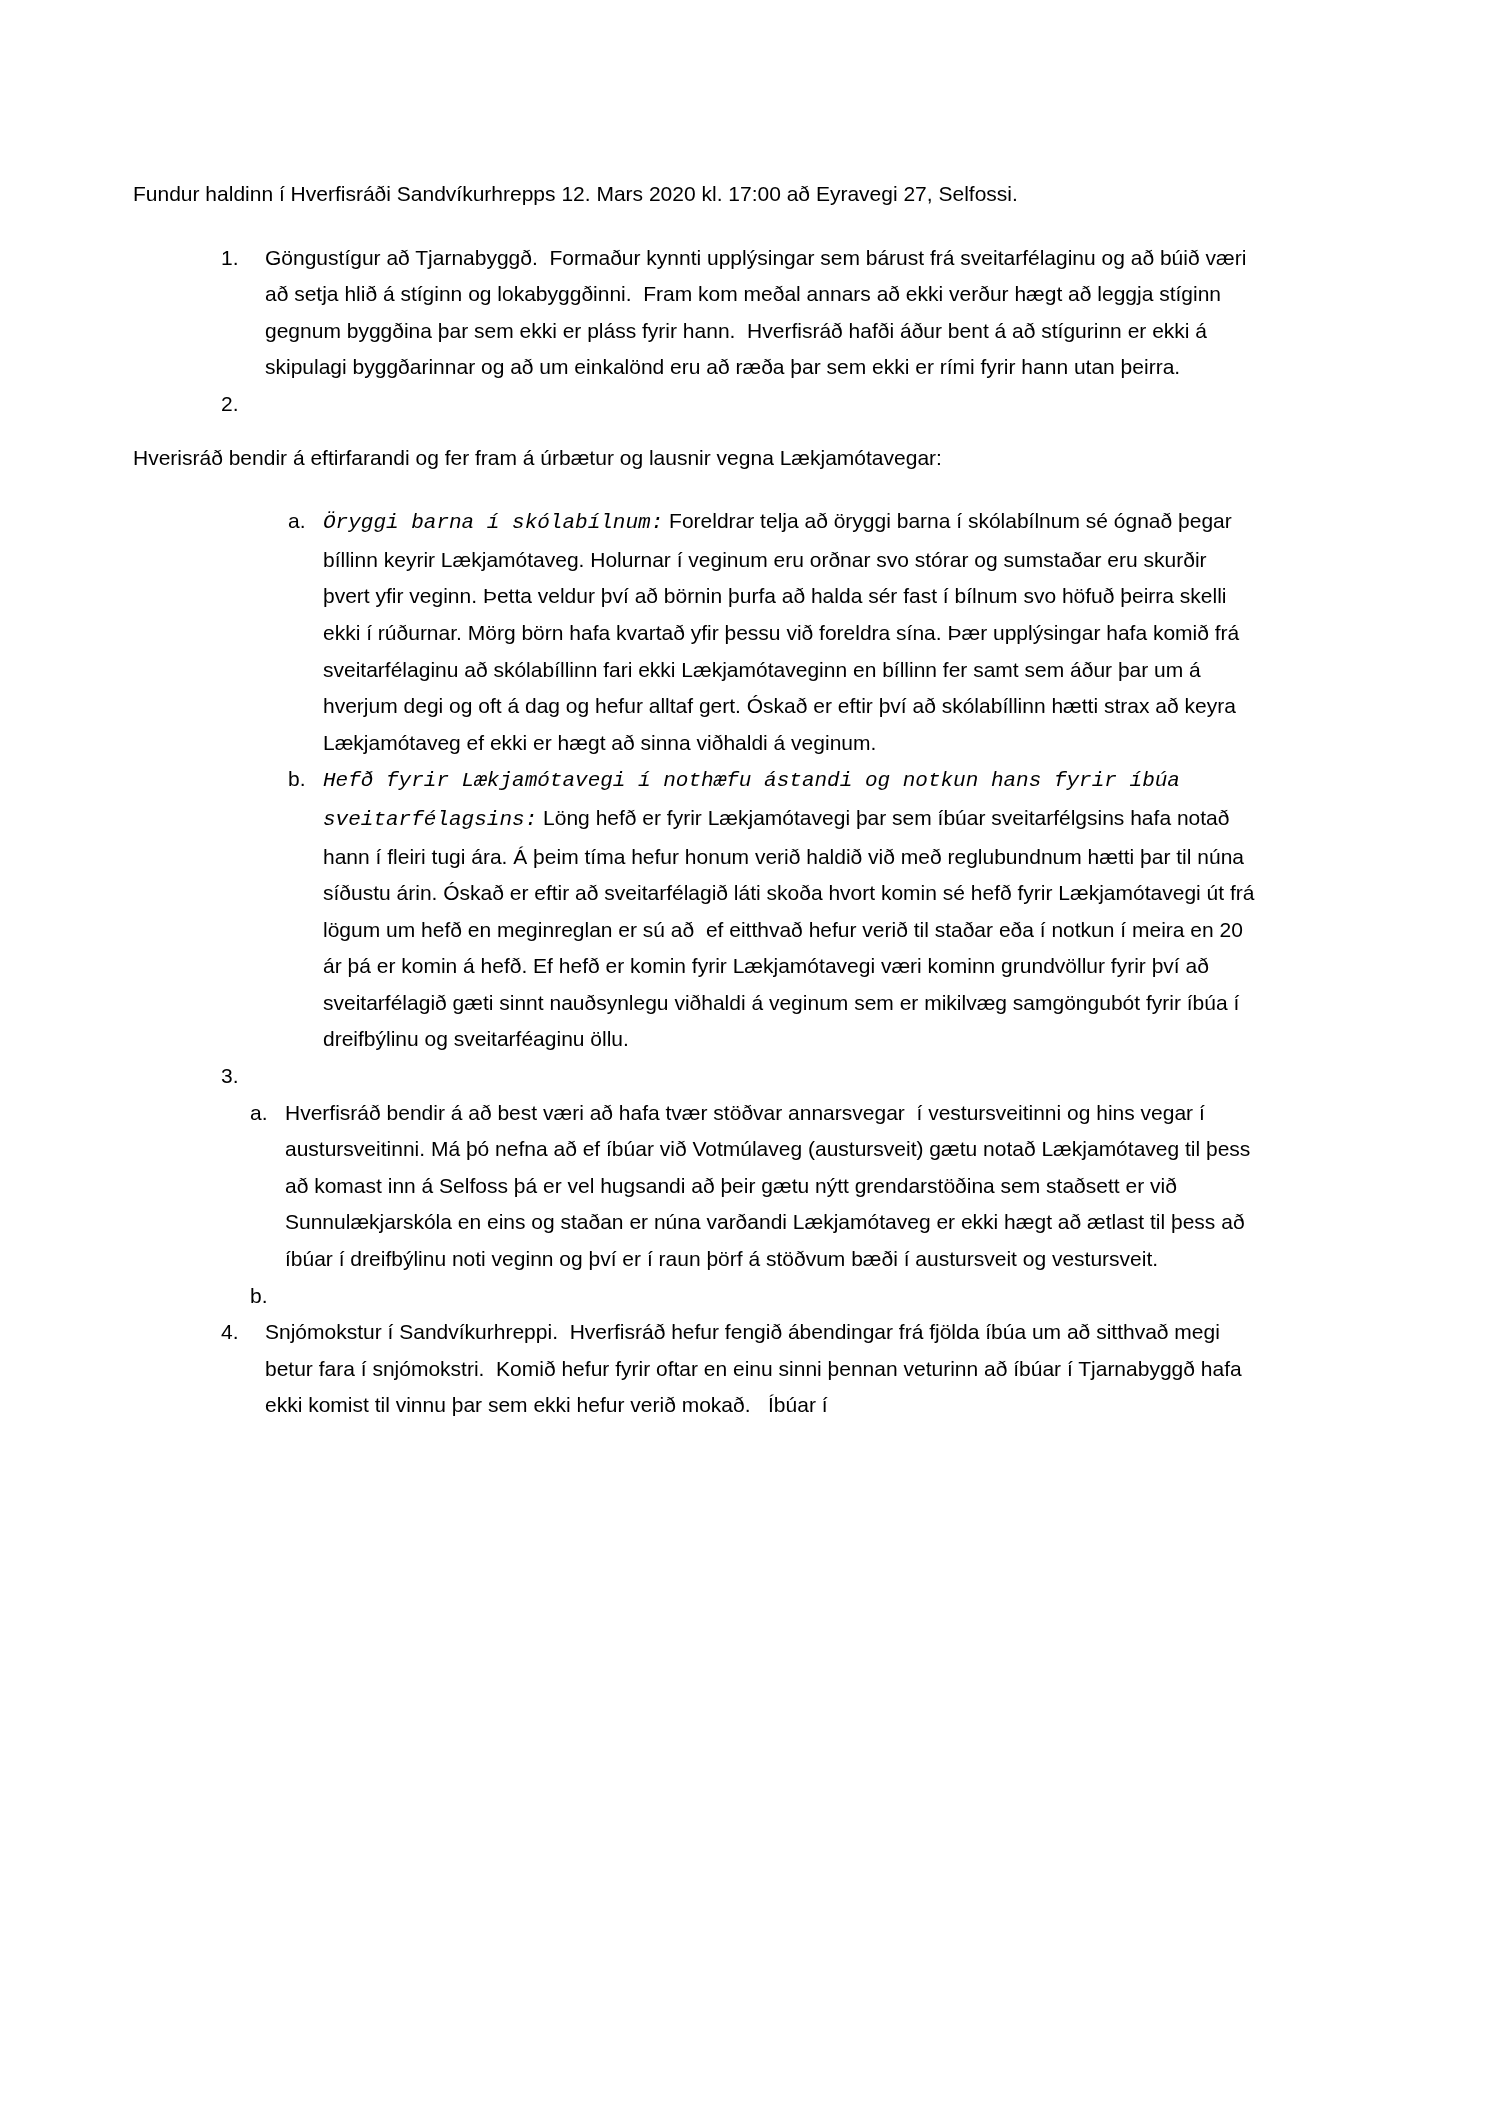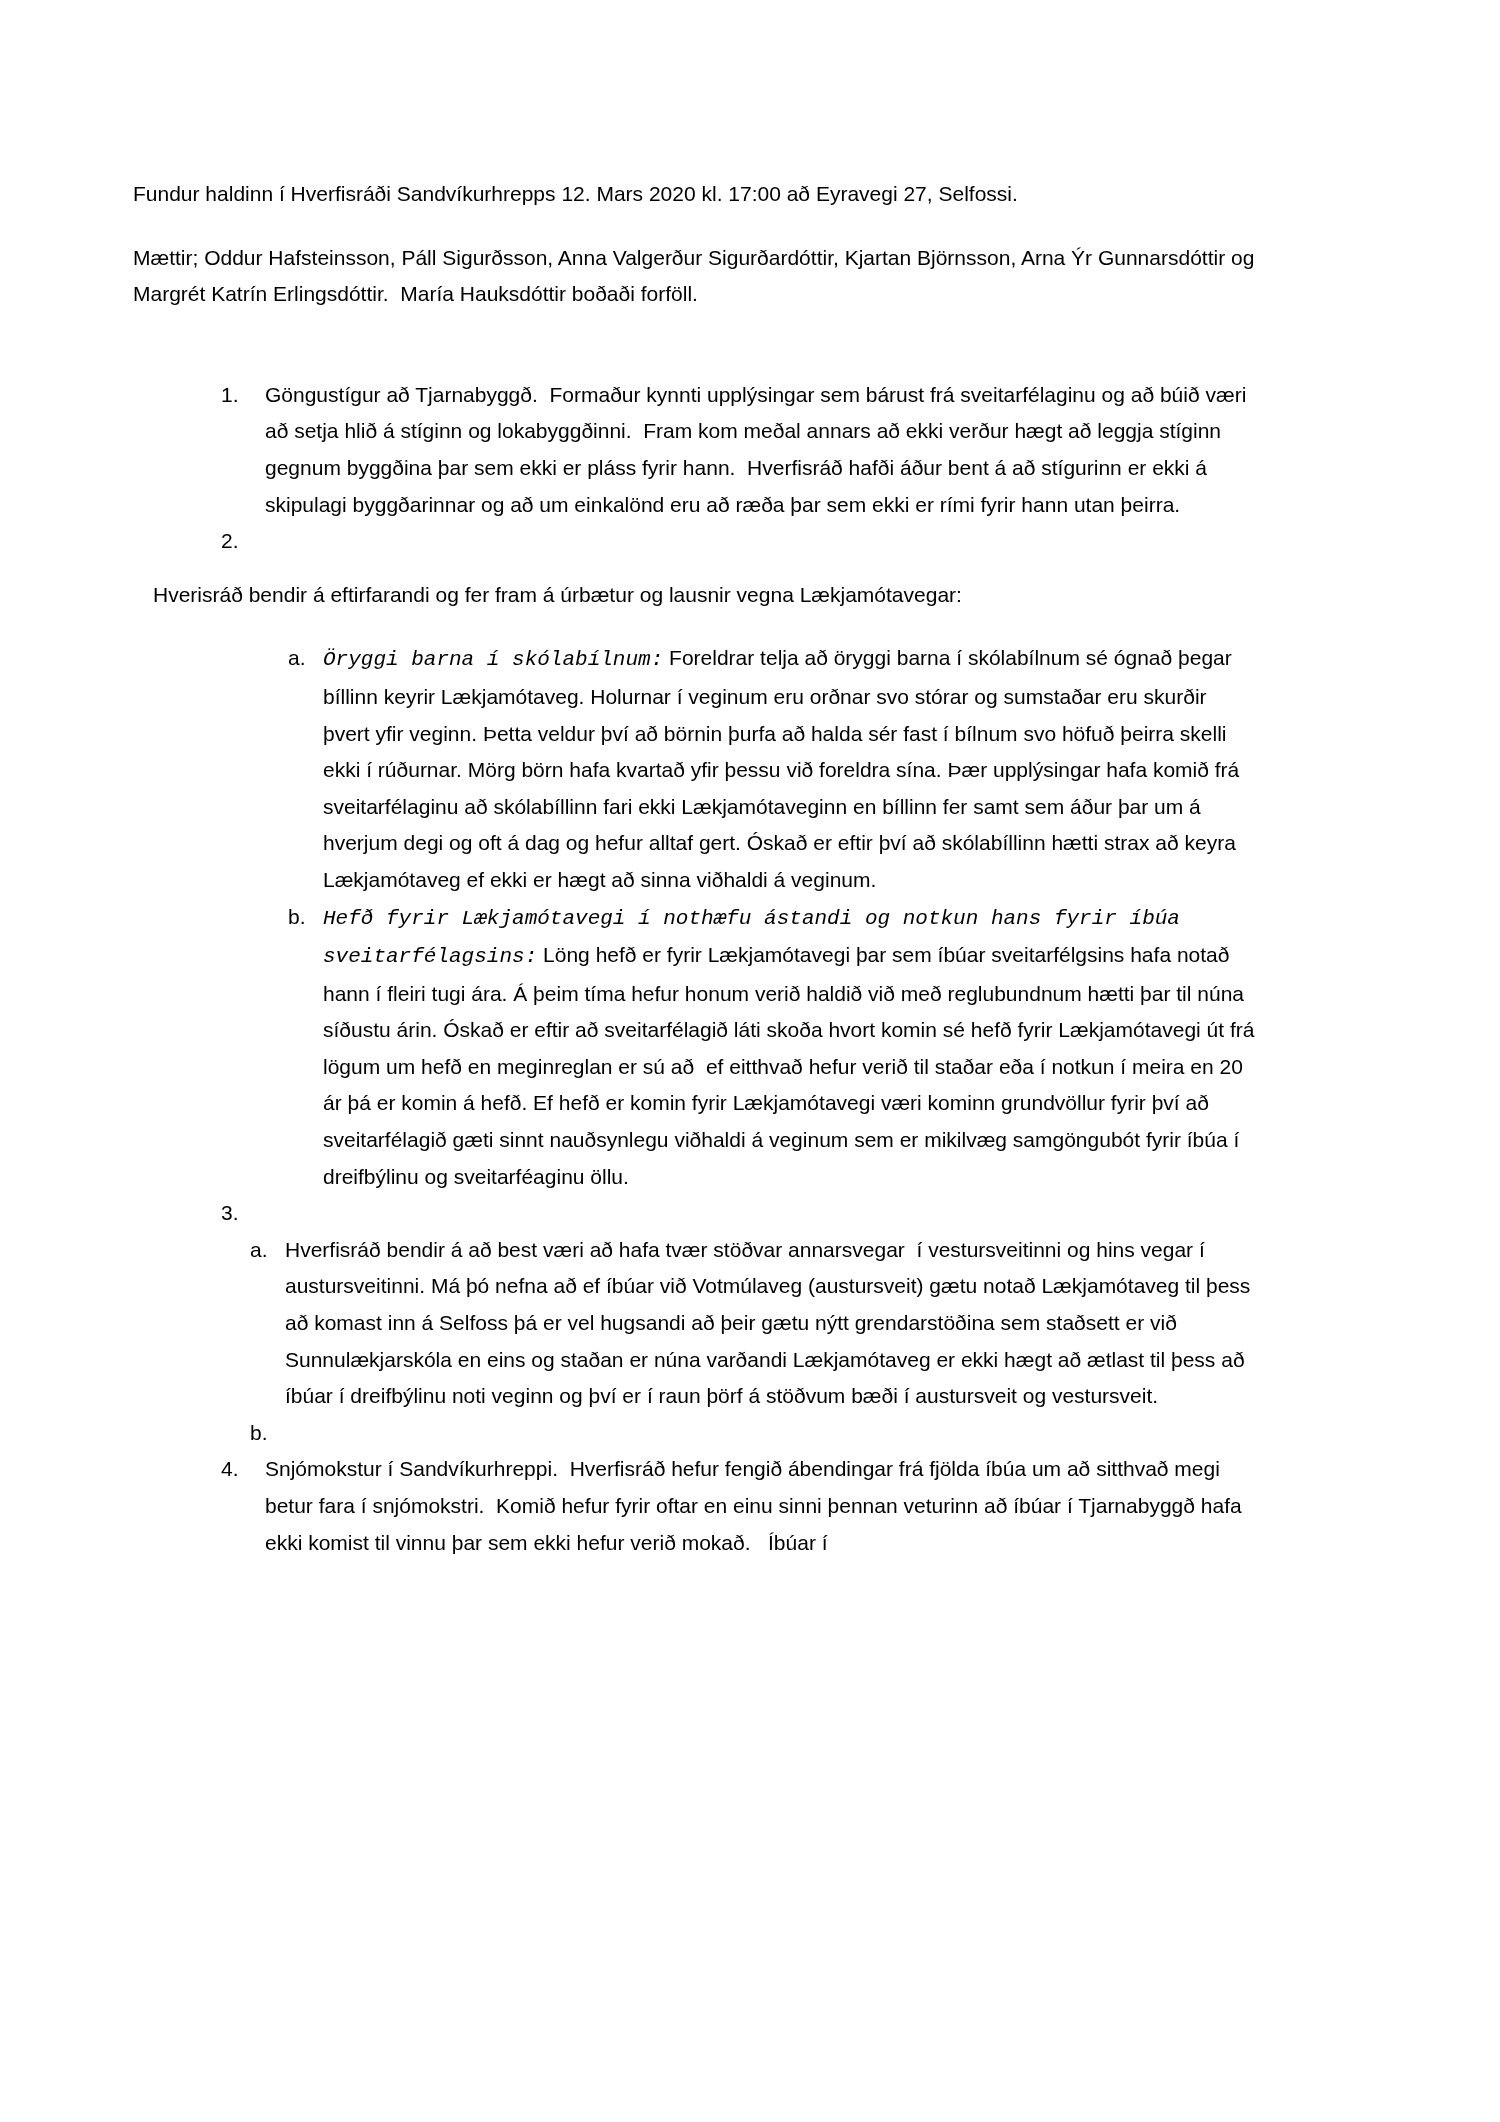--- a/index.html
+++ b/index.html
@@ -12,41 +12,40 @@
     font-family: "Liberation Sans", sans-serif;
     font-size: 21px;
     line-height: 36.6px;
     overflow: hidden;
   }
   .content { padding: 176px 133px 0 133px; }
   .pblock { margin: 0; white-space: pre-wrap; }
   .mb-sm { margin-bottom: 27px; }
   .mb-md { margin-bottom: 64px; }
   .mb-lg { margin-bottom: 79px; }
-  .road-intro { margin-top: 17px; margin-bottom: 27px; margin-left: 20px; }
+  .road-intro { margin-top: 17px; margin-bottom: 27px; }
   .li { display: flex; align-items: flex-start; }
   .li .marker { flex: 0 0 auto; white-space: pre; }
   .li .txt { flex: 1 1 auto; white-space: pre-wrap; }
   .l1 { padding-left: 88px; }
   .l1 > .marker { width: 44px; }
   .l2a { padding-left: 155px; }
   .l2a > .marker { width: 35px; }
   .l2b { padding-left: 117px; }
   .l2b > .marker { width: 35px; }
   .italic { font-style: italic; font-family: Liberation Mono, monospace; }
 </style>
 </head>
 <body>
 
 <div class="page">
   <div class="content">
 
     <p class="pblock mb-sm">Fundur haldinn í Hverfisráði Sandvíkurhrepps 12. Mars 2020 kl. 17:00 að Eyravegi 27, Selfossi.</p>
 
-    <p class="pblock mb-md">Mættir; Oddur Hafsteinsson, Páll Sigurðsson, Anna Valgerður Sigurðardóttir, Kjartan Björnsson, Arna Ýr Gunnarsdóttir og Margrét Katrín Erlingsdóttir.  María Hauksdóttir boðaði forföll.</p>
 
 
     <div class="li l1">
       <span class="marker">1.</span>
       <div class="txt">Göngustígur að Tjarnabyggð.  Formaður kynnti upplýsingar sem bárust frá sveitarfélaginu og að búið væri að setja hlið á stíginn og lokabyggðinni.  Fram kom meðal annars að ekki verður hægt að leggja stíginn gegnum byggðina þar sem ekki er pláss fyrir hann.  Hverfisráð hafði áður bent á að stígurinn er ekki á skipulagi byggðarinnar og að um einkalönd eru að ræða þar sem ekki er rími fyrir hann utan þeirra.</div>
     </div>
 
     <div class="li l1">
       <span class="marker">2.</span>
     </div>

